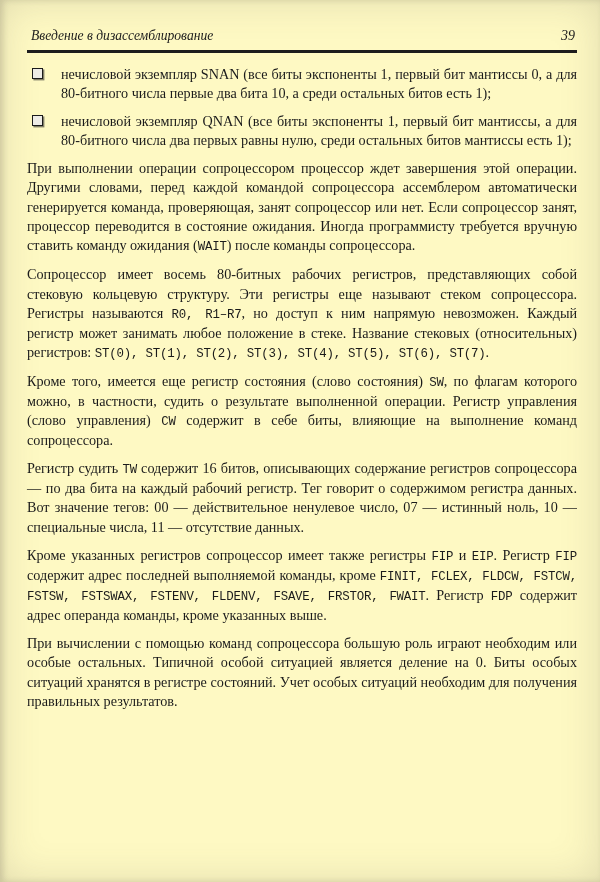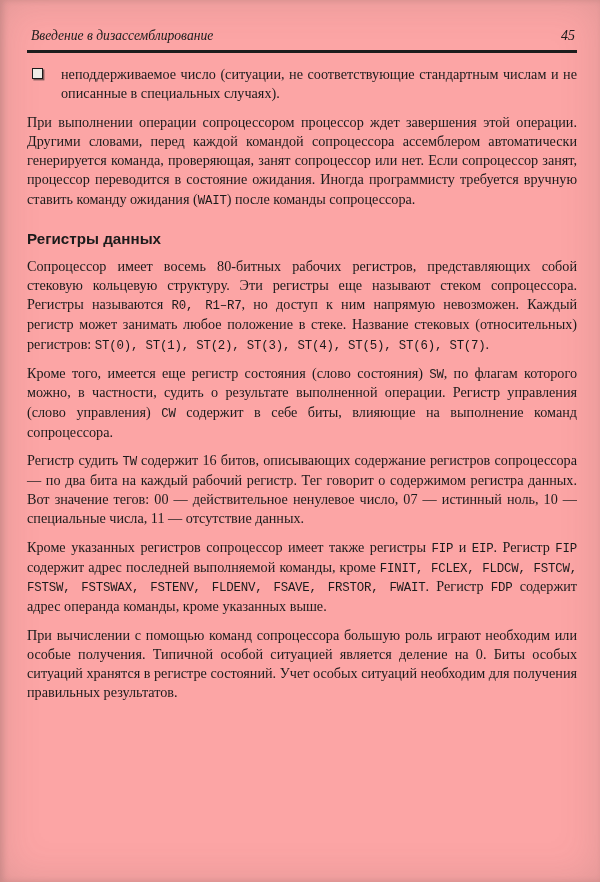--- a/index.html
+++ b/index.html
@@ -1,21 +1,21 @@
 <!DOCTYPE html>
 <html><head>
 <meta charset="utf-8">
 <style>
   html,body{margin:0;padding:0;background:#d8d6d1;}
   .page{
     position:relative;
     box-sizing:border-box;
     width:600px;height:882px;
     margin:0;
-    background:#fca5a5;
+    background:#fef9c3;
     box-shadow:inset 0 0 40px rgba(90,85,75,.18), inset 3px 0 6px rgba(60,55,50,.18);
     padding:26px 23px 0 27px;
     font-family:"Liberation Serif", serif;
     font-size:14.2px;
     line-height:1.36;
     color:#1b1b1b;
     overflow:hidden;
   }
   .pagehead{
     display:flex;justify-content:space-between;align-items:baseline;
@@ -52,38 +52,41 @@
   .m{font-family:"Liberation Mono", monospace;font-size:12.4px;letter-spacing:-0.2px;}
   .i{}
 </style>
 </head>
 <body>
 
 <div class="page">
 
   <header class="pagehead">
     <span class="head-title">Введение в дизассемблирование</span>
-    <span class="head-num">45</span>
+    <span class="head-num">39</span>
   </header>
   <div class="rule"></div>
 
   <ul class="bullets">
     <li class="bullet">
       <span class="sq"></span>
-      <span><span>неподдерживаемое число (ситуации, не соответствующие стандартным числам и не описанные в специальных случаях).</span></span>
+      <span><span>нечисловой экземпляр SNAN (все биты экспоненты 1, первый бит мантиссы 0, а для 80-битного числа первые два бита 10, а среди остальных битов есть 1);</span></span>
+    </li>
+    <li class="bullet">
+      <span class="sq"></span>
+      <span><span>нечисловой экземпляр QNAN (все биты экспоненты 1, первый бит мантиссы, а для 80-битного числа два первых равны нулю, среди остальных битов мантиссы есть 1);</span></span>
     </li>
   </ul>
 
   <p class="para"><span>При выполнении операции сопроцессором процессор ждет завершения этой операции. Другими словами, перед каждой командой сопроцессора ассемблером автоматически генерируется команда, проверяющая, занят сопроцессор или нет. Если сопроцессор занят, процессор переводится в состояние ожидания. Иногда программисту требуется вручную ставить команду ожидания (</span><span class="m">WAIT</span><span>) после команды сопроцессора.</span></p>
 
-  <h2 class="section-heading">Регистры данных</h2>
 
   <p class="para"><span>Сопроцессор имеет восемь 80-битных рабочих регистров, представляющих собой стековую кольцевую структуру. Эти регистры еще называют </span><span class="i">стеком сопроцессора</span><span>. Регистры называются </span><span class="m">R0, R1–R7</span><span>, но доступ к ним напрямую невозможен. Каждый регистр может занимать любое положение в стеке. Название стековых (относительных) регистров: </span><span class="m">ST(0), ST(1), ST(2), ST(3), ST(4), ST(5), ST(6), ST(7)</span><span>.</span></p>
 
   <p class="para"><span>Кроме того, имеется еще регистр состояния (слово состояния) </span><span class="m">SW</span><span>, по флагам которого можно, в частности, судить о результате выполненной операции. Регистр управления (слово управления) </span><span class="m">CW</span><span> содержит в себе биты, влияющие на выполнение команд сопроцессора.</span></p>
 
   <p class="para"><span>Регистр судить </span><span class="m">TW</span><span> содержит 16 битов, описывающих содержание регистров сопроцессора — по два бита на каждый рабочий регистр. Тег говорит о содержимом регистра данных. Вот значение тегов: 00 — действительное ненулевое число, 07 — истинный ноль, 10 — специальные числа, 11 — отсутствие данных.</span></p>
 
   <p class="para"><span>Кроме указанных регистров сопроцессор имеет также регистры </span><span class="m">FIP</span><span> и </span><span class="m">EIP</span><span>. Регистр </span><span class="m">FIP</span><span> содержит адрес последней выполняемой команды, кроме </span><span class="m">FINIT, FCLEX, FLDCW, FSTCW, FSTSW, FSTSWAX, FSTENV, FLDENV, FSAVE, FRSTOR, FWAIT</span><span>. Регистр </span><span class="m">FDP</span><span> содержит адрес операнда команды, кроме указанных выше.</span></p>
 
-  <p class="para"><span>При вычислении с помощью команд сопроцессора большую роль играют </span><span class="i">необходим</span><span> или </span><span class="i">особые получения</span><span>. Типичной особой ситуацией является деление на 0. Биты особых ситуаций хранятся в регистре состояний. Учет особых ситуаций необходим для получения правильных результатов.</span></p>
+  <p class="para"><span>При вычислении с помощью команд сопроцессора большую роль играют </span><span class="i">необходим</span><span> или </span><span class="i">особые остальных</span><span>. Типичной особой ситуацией является деление на 0. Биты особых ситуаций хранятся в регистре состояний. Учет особых ситуаций необходим для получения правильных результатов.</span></p>
 
 </div>
 
 </body></html>

